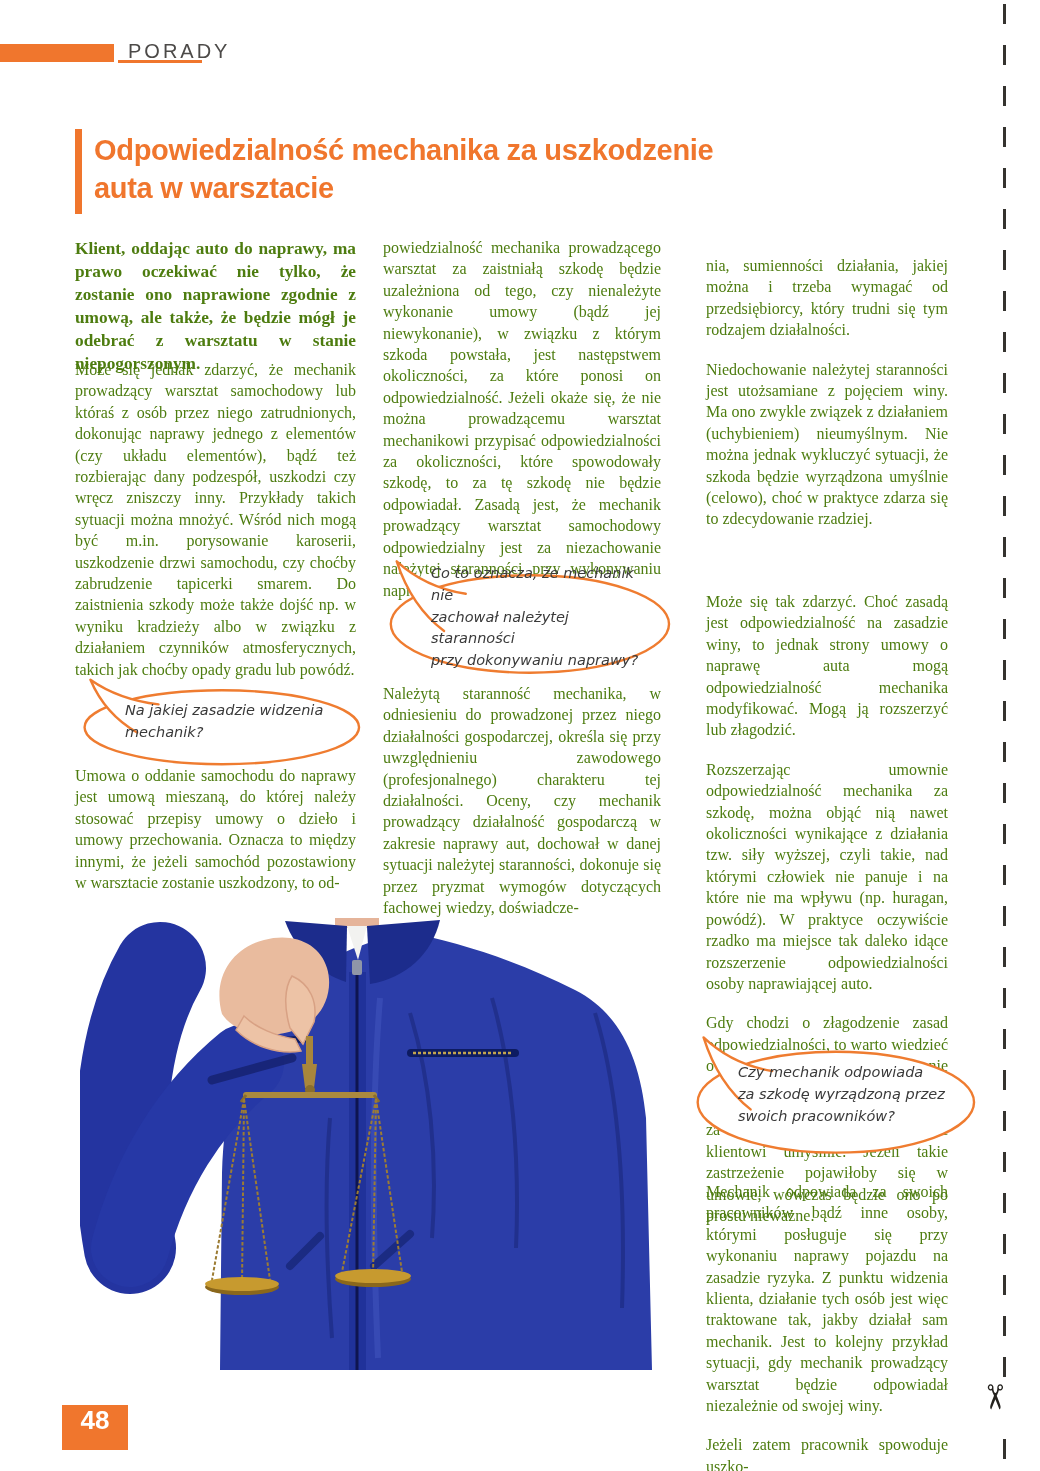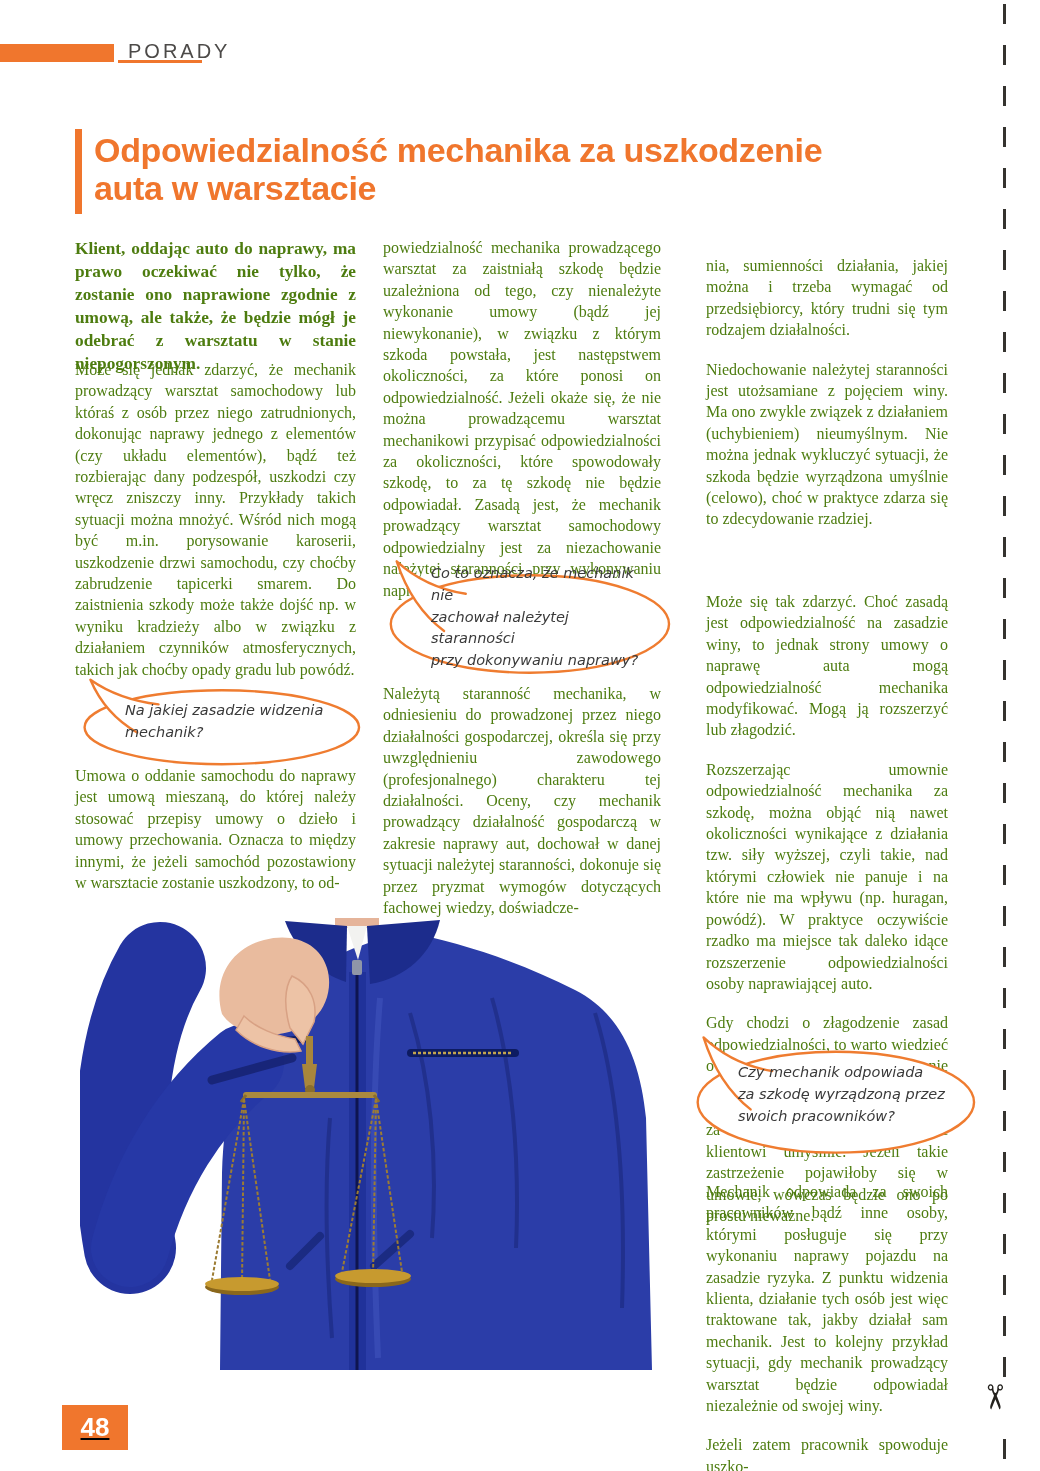--- a/index.html
+++ b/index.html
@@ -15,21 +15,21 @@
 
   
   .kicker-bar{position:absolute;left:0;top:44px;width:114px;height:18px;background:#f0762d;}
   .kicker{position:absolute;left:128px;top:40px;font-family:"Liberation Sans",sans-serif;
           font-size:20px;letter-spacing:3px;color:#4c4a48;}
   .kicker-underline{position:absolute;left:118px;top:60px;width:84px;height:3px;background:#f0762d;}
 
   
   .title-accent{position:absolute;left:75px;top:129px;width:7px;height:85px;background:#f0762d;}
   .title{position:absolute;left:94px;top:131px;margin:0;font-family:"Liberation Sans",sans-serif;
-         font-weight:bold;font-size:34px;line-height:38px;color:#f0762d;letter-spacing:-0.3px;}
+         font-weight:bold;font-size:29px;line-height:38px;color:#f0762d;letter-spacing:-0.3px;}
 
   
   .article{position:absolute;left:75px;top:237px;width:890px;height:1170px;}
   .col{position:absolute;top:0;height:100%;}
   .c1{left:0;width:281px;}
   .c2{left:308px;width:278px;}
   .c3{left:613px;width:278px;}
   .para{position:absolute;left:0;right:0;text-align:justify;font-size:16px;line-height:21.4px;
         color:#4d7c0f;margin:0;}
   .lead{font-weight:bold;font-size:17.3px;line-height:23px;}
@@ -44,21 +44,21 @@
   .bubble-text{position:absolute;left:56px;right:16px;top:50%;transform:translateY(-50%);
                font-family:"DejaVu Sans",sans-serif;font-style:italic;font-size:14.5px;
                line-height:1.5;color:#3a3a3a;white-space:pre-line;}
 
   
   .photo{position:absolute;left:80px;top:918px;width:575px;height:452px;}
   .photo svg{width:100%;height:100%;display:block;}
 
   
   .pagenum-box{position:absolute;left:62px;top:1405px;width:66px;height:45px;background:#f0762d;
-               display:flex;align-items:center;justify-content:center;text-decoration:underline;}
+               display:flex;align-items:flex-start;justify-content:center;}
   .pagenum{font-family:"Liberation Sans",sans-serif;font-weight:bold;font-size:26px;color:#ffffff;}
 </style>
 </head>
 <body>
 
 <div class="page">
 
   <div class="cutline"></div>
   <div class="scissors-bg"></div>
   <div class="scissors">✂</div>

